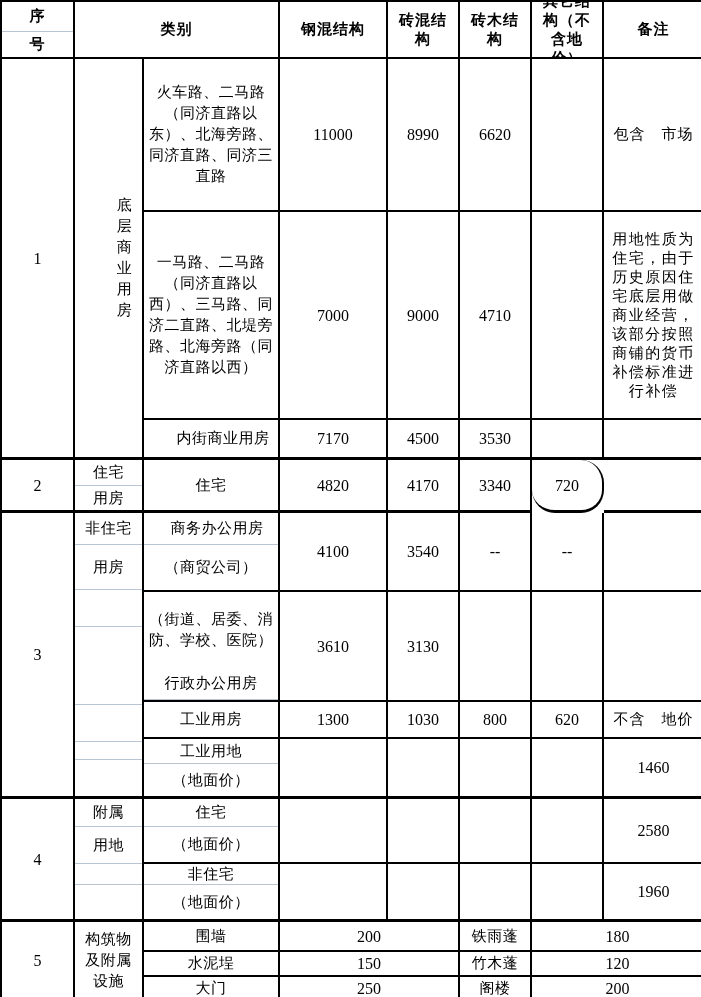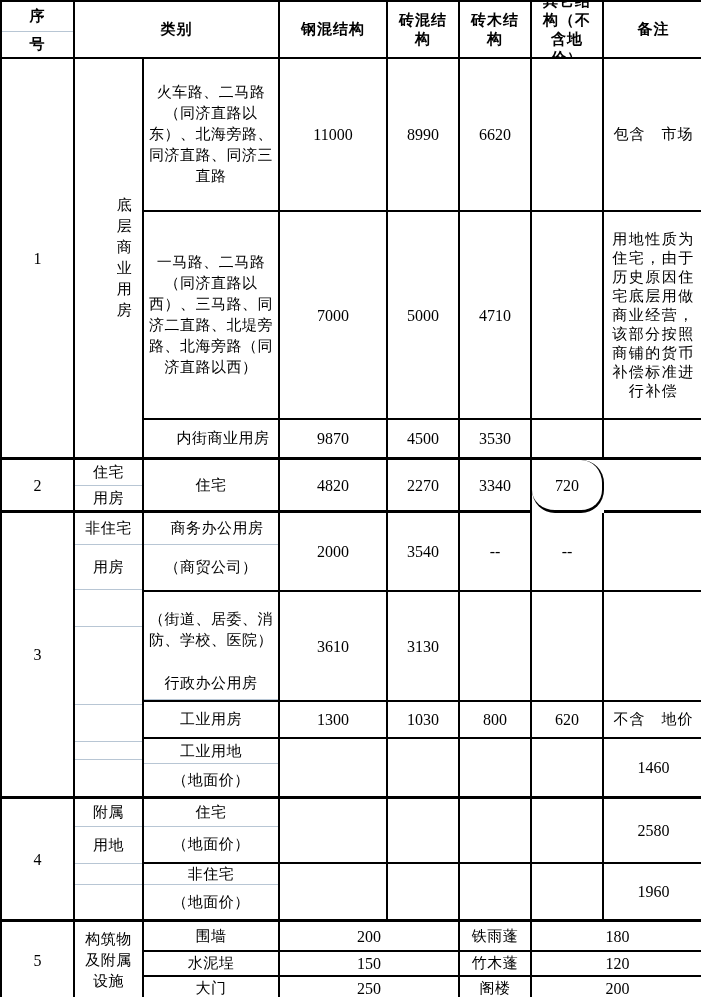--- a/index.html
+++ b/index.html
@@ -59,60 +59,60 @@
 
   <div class="c" style="grid-area:2/3/3/4;">火车路、二马路（同济直路以东）、北海旁路、同济直路、同济三直路</div>
   <div class="c num" style="grid-area:2/4/3/5;">11000</div>
   <div class="c num" style="grid-area:2/5/3/6;">8990</div>
   <div class="c num" style="grid-area:2/6/3/7;">6620</div>
   <div class="c" style="grid-area:2/7/3/8;"></div>
   <div class="c nr remark-short" style="grid-area:2/8/3/9;">包含　市场</div>
 
   <div class="c" style="grid-area:3/3/4/4;">一马路、二马路（同济直路以西）、三马路、同济二直路、北堤旁路、北海旁路（同济直路以西）</div>
   <div class="c num" style="grid-area:3/4/4/5;">7000</div>
-  <div class="c num" style="grid-area:3/5/4/6;">5000</div>
+  <div class="c num" style="grid-area:3/5/4/6;">9000</div>
   <div class="c num" style="grid-area:3/6/4/7;">4710</div>
   <div class="c" style="grid-area:3/7/4/8;"></div>
   <div class="c nr remark-long" style="grid-area:3/8/4/9;">用地性质为住宅，由于历史原因住宅底层用做商业经营，该部分按照商铺的货币补偿标准进行补偿</div>
 
   <div class="c tb" style="grid-area:4/3/5/4;padding-left:28px;">内街商业用房</div>
-  <div class="c num tb" style="grid-area:4/4/5/5;">9870</div>
+  <div class="c num tb" style="grid-area:4/4/5/5;">7170</div>
   <div class="c num tb" style="grid-area:4/5/5/6;">4500</div>
   <div class="c num tb" style="grid-area:4/6/5/7;">3530</div>
   <div class="c tb" style="grid-area:4/7/5/8;"></div>
   <div class="c tb nr" style="grid-area:4/8/5/9;"></div>
 
   <div class="c num tb" style="grid-area:5/1/6/2;">2</div>
   <div class="c col tb" style="grid-area:5/2/6/3;">
     <div class="sub" style="height:26px;">住宅</div>
     <div class="sub last">用房</div>
   </div>
   <div class="c tb" style="grid-area:5/3/6/4;">住宅</div>
   <div class="c num tb" style="grid-area:5/4/6/5;">4820</div>
-  <div class="c num tb" style="grid-area:5/5/6/6;">2270</div>
+  <div class="c num tb" style="grid-area:5/5/6/6;">4170</div>
   <div class="c num tb" style="grid-area:5/6/6/7;">3340</div>
   <div class="c num tb" style="grid-area:5/7/6/8;border-radius:23px;">720</div>
   <div class="c tb nr" style="grid-area:5/8/6/9;"></div>
 
   <div class="c num tb" style="grid-area:6/1/10/2;">3</div>
   <div class="c col tb" style="grid-area:6/2/10/3;">
     <div class="sub" style="height:32px;">非住宅</div>
     <div class="sub" style="height:45px;">用房</div>
     <div class="sub" style="height:37px;"></div>
     <div class="sub" style="height:78px;"></div>
     <div class="sub" style="height:37px;"></div>
     <div class="sub" style="height:18px;"></div>
     <div class="sub last"></div>
   </div>
 
   <div class="c col" style="grid-area:6/3/7/4;">
     <div class="sub" style="height:32px;padding-left:12px;">商务办公用房</div>
     <div class="sub last">（商贸公司）</div>
   </div>
-  <div class="c num" style="grid-area:6/4/7/5;">2000</div>
+  <div class="c num" style="grid-area:6/4/7/5;">4100</div>
   <div class="c num" style="grid-area:6/5/7/6;">3540</div>
   <div class="c num" style="grid-area:6/6/7/7;">--</div>
   <div class="c num" style="grid-area:6/7/7/8;">--</div>
   <div class="c nr" style="grid-area:6/8/7/9;"></div>
 
   <div class="c col" style="grid-area:7/3/8/4;">
     <div class="sub last">（街道、居委、消防、学校、医院）</div>
     <div class="sub" style="height:33px;">行政办公用房</div>
   </div>
   <div class="c num" style="grid-area:7/4/8/5;">3610</div>

